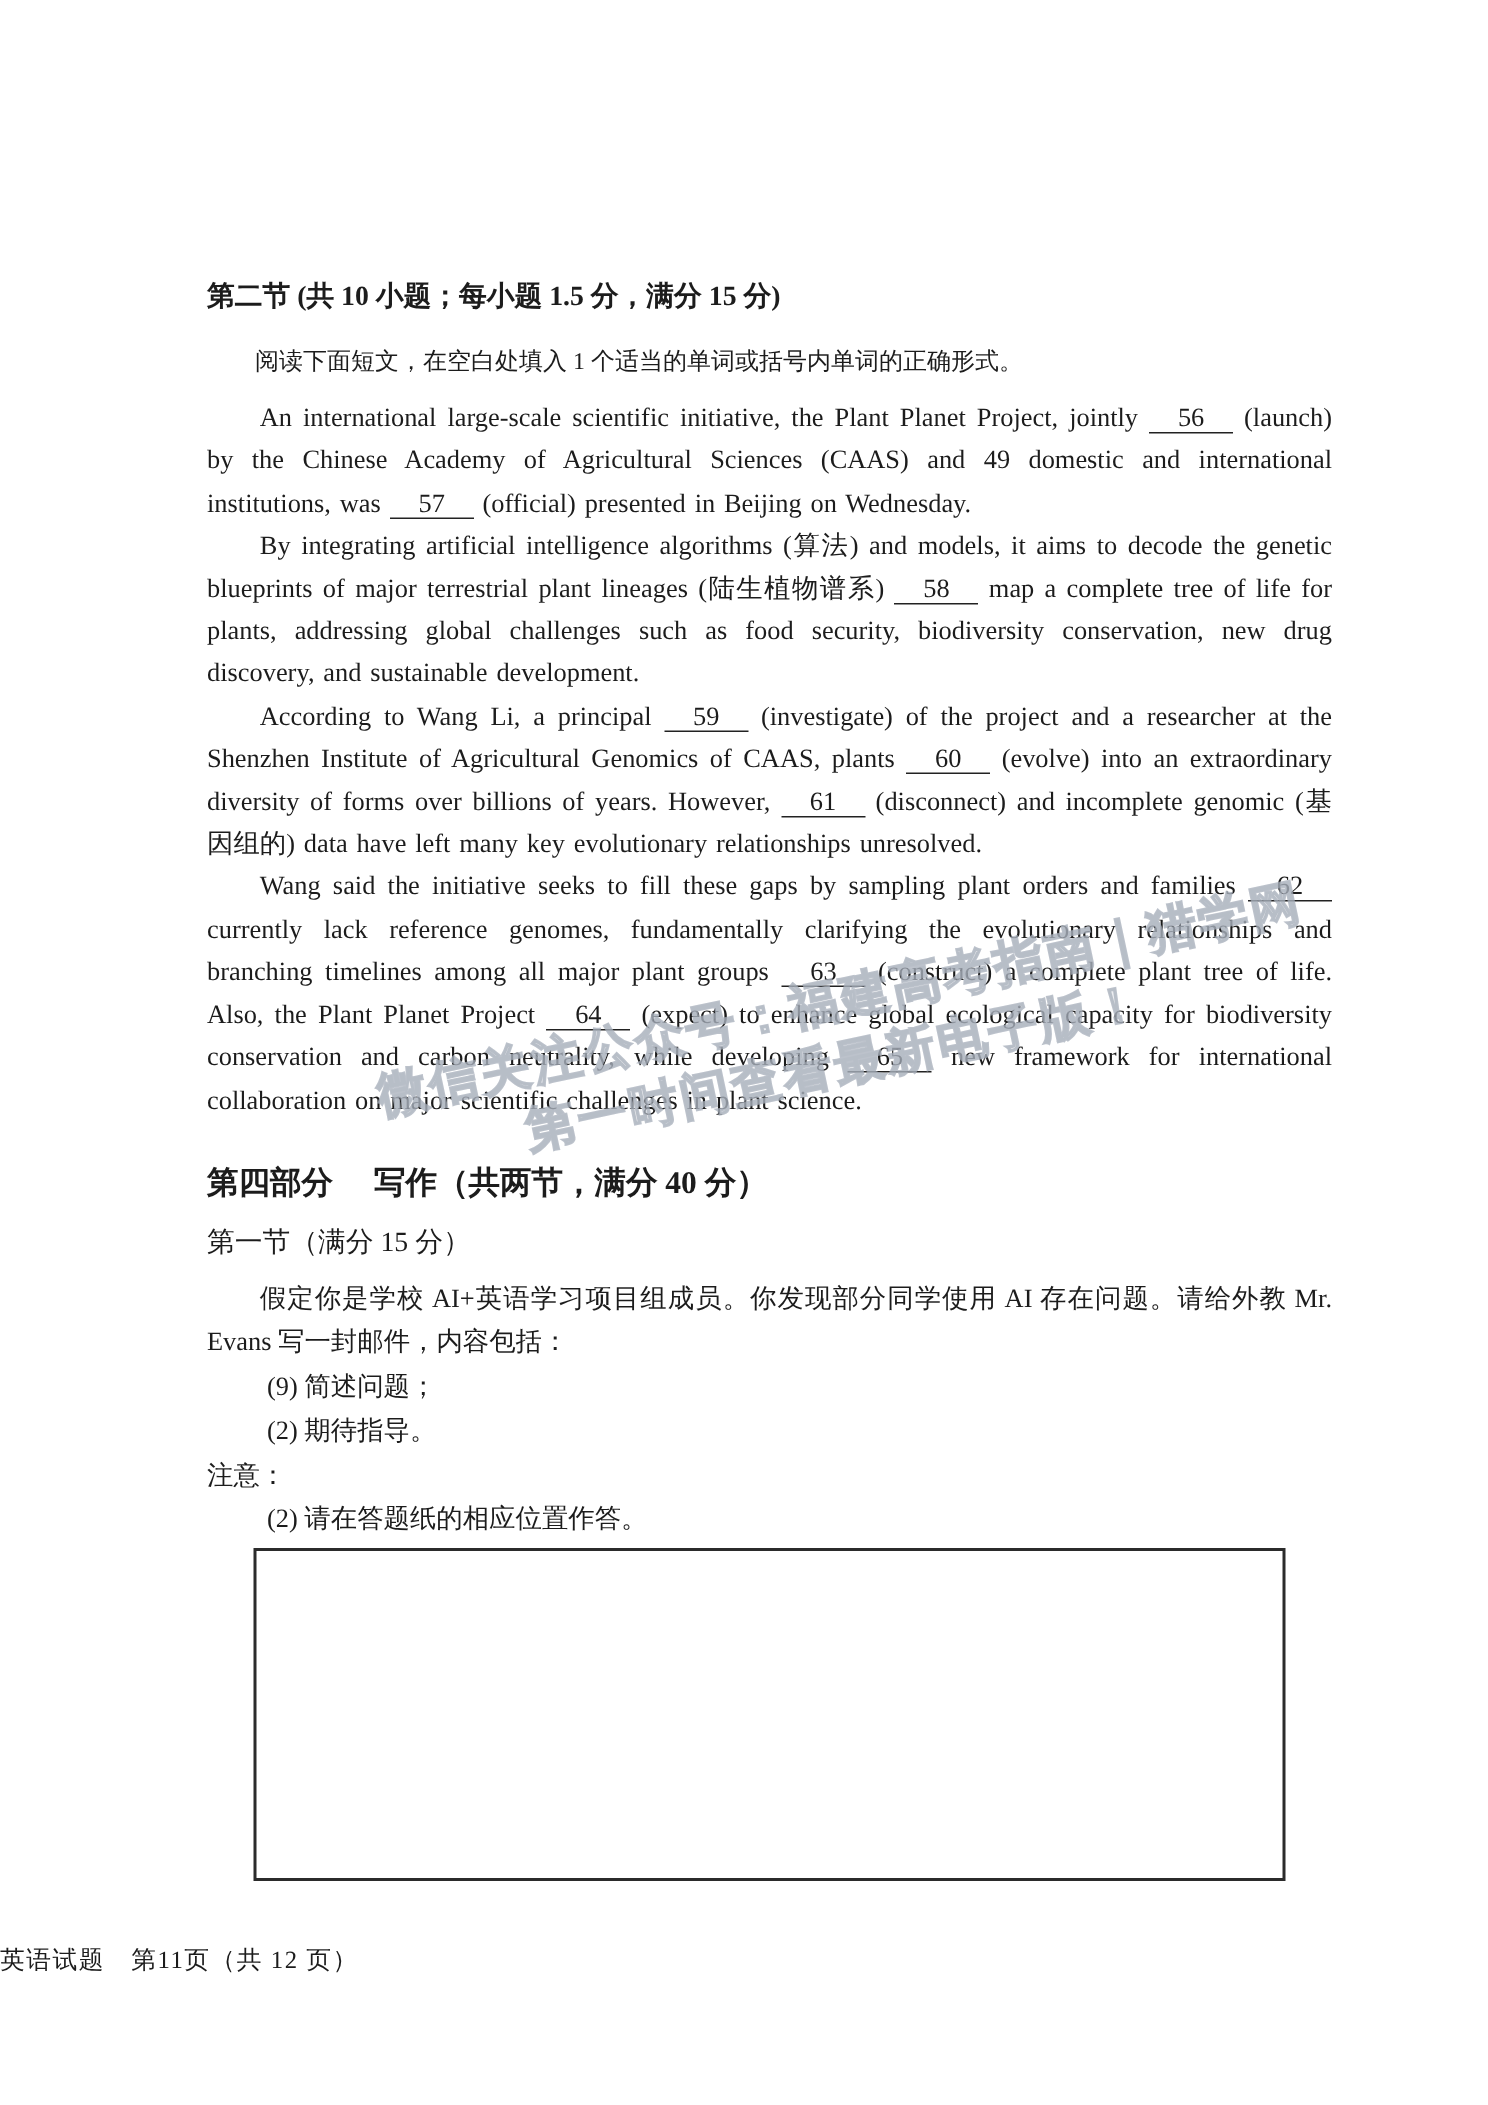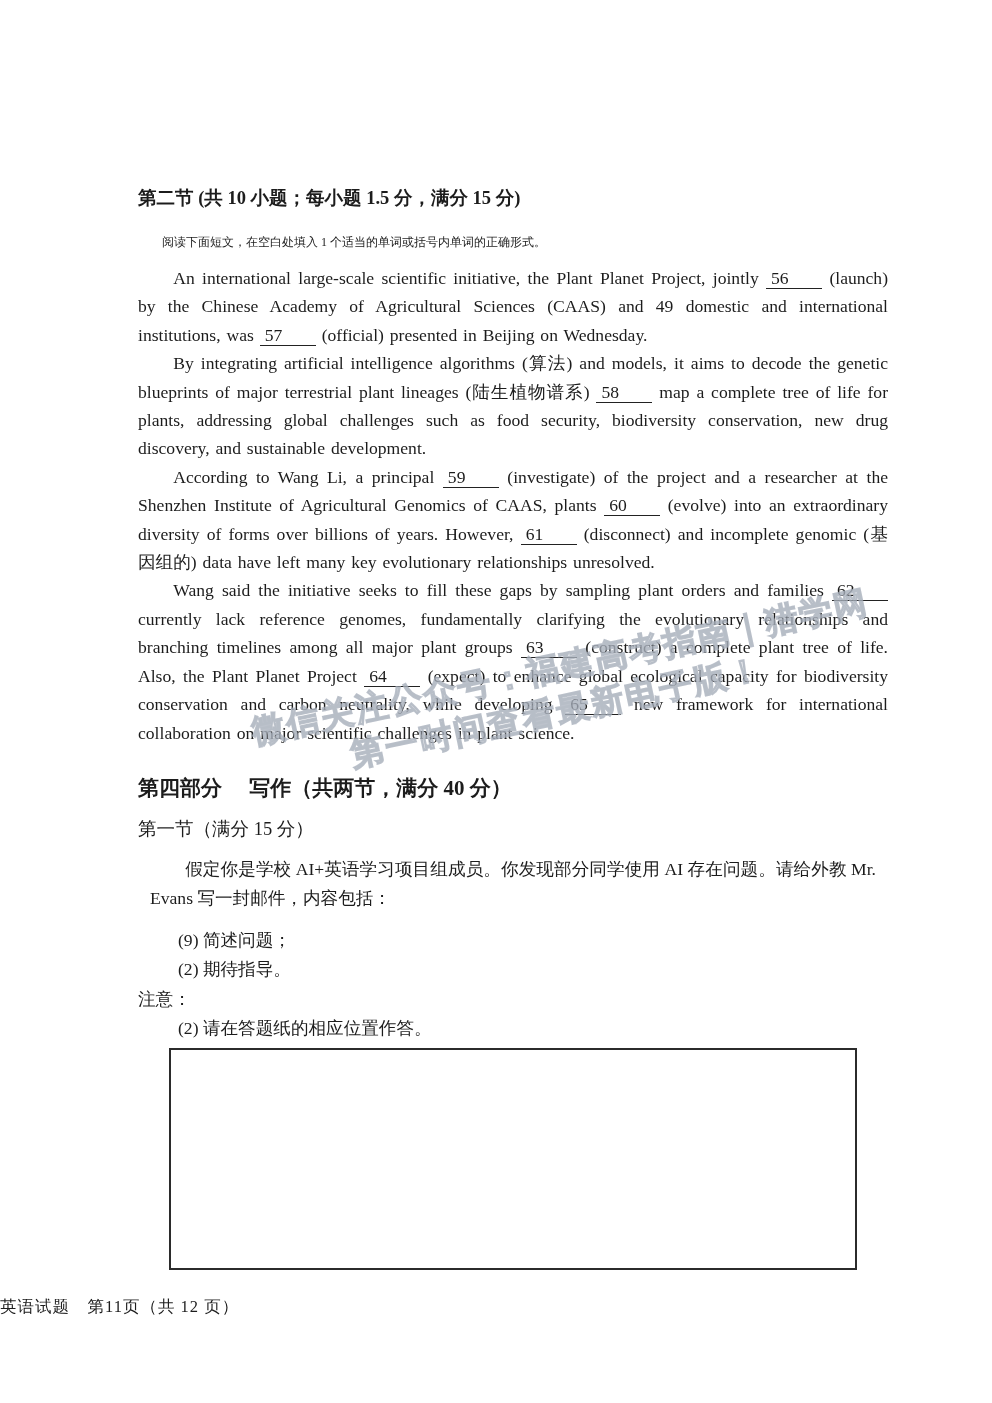--- a/index.html
+++ b/index.html
@@ -5,37 +5,37 @@
   html,body { margin:0; padding:0; background:#e8e8e8; }
   .page {
     position:relative; width:992px; height:1403px; margin:0 auto;
     background:#ffffff; overflow:hidden;
     font-family:"Liberation Serif","DejaVu Serif",serif;
     color:#1c1c1c;
   }
   .content { position:absolute; left:138px; top:184px; width:750px; }
 
   .sec-heading { font-size:18.5px; font-weight:bold; line-height:28px; margin:0 0 16px 0; }
-  .instruction { font-size:12px; line-height:28px; margin:0 0 8px 0; text-indent:2em; }
+  .instruction { font-size:16px; line-height:28px; margin:0 0 8px 0; text-indent:2em; }
 
   .body-par {
     font-size:17.6px; line-height:28.4px; margin:0;
     text-align:justify; text-indent:2em; word-spacing:1.5px;
   }
   .blank {
     display:inline-block; min-width:46px; padding:0 5px;
-    border-bottom:1.6px solid #222222;
+    text-align:center; border-bottom:1.6px solid #222222;
     line-height:20px; text-indent:0;
   }
 
   .part-heading { font-size:21px; font-weight:bold; line-height:30px; margin:26px 0 12px 0; }
   .part-heading .num { margin-right:1.05em; }
   .sec1-heading { font-size:18.5px; font-weight:normal; line-height:28px; margin:0 0 8px 0; }
 
-  .task-par { font-size:17.6px; line-height:29.5px; margin:12px; text-align:justify; text-indent:2em; }
+  .task-par { font-size:17.6px; line-height:29.5px; margin:0; text-align:justify; text-indent:2em; }
   .task-item { font-size:17.6px; line-height:29.5px; margin:0; padding-left:40px; }
   .notes-label { font-size:17.6px; line-height:29.5px; margin:0; }
 
   .answer-box {
     box-sizing:border-box; margin:4px 0 0 31px;
     width:688px; height:222px; border:2px solid #2b2b2b; background:#ffffff;
   }
 
   .footer { position:absolute; left:0; top:1296px; width:100%; text-align:left; font-size:16.5px; letter-spacing:1px; }
 

